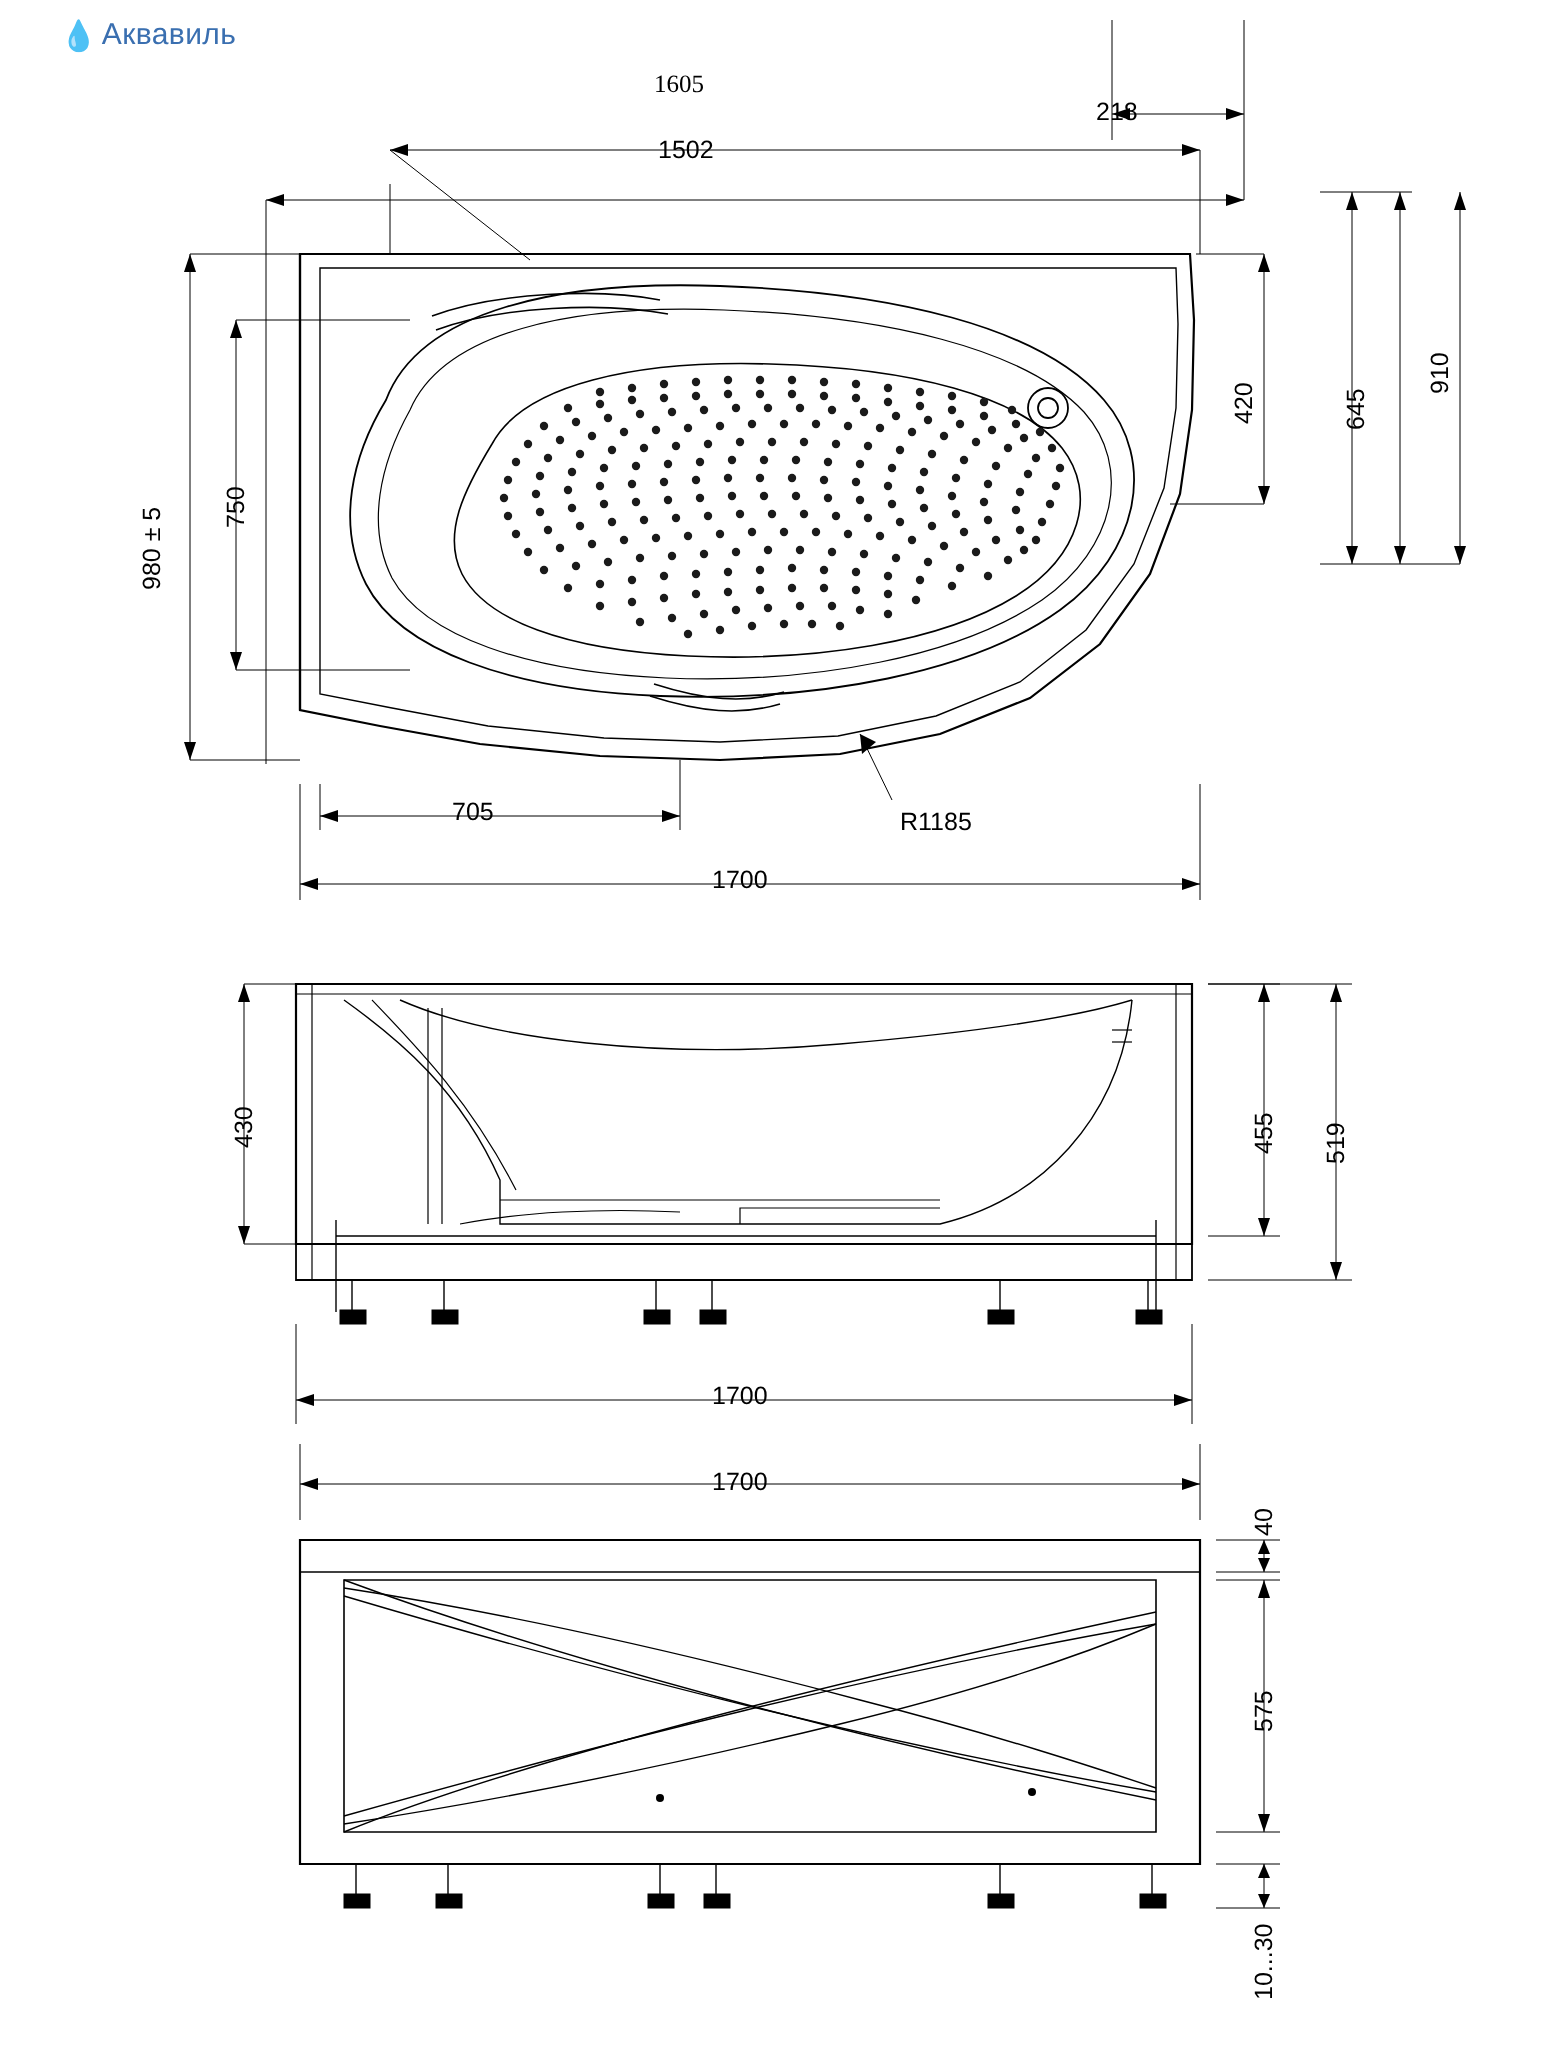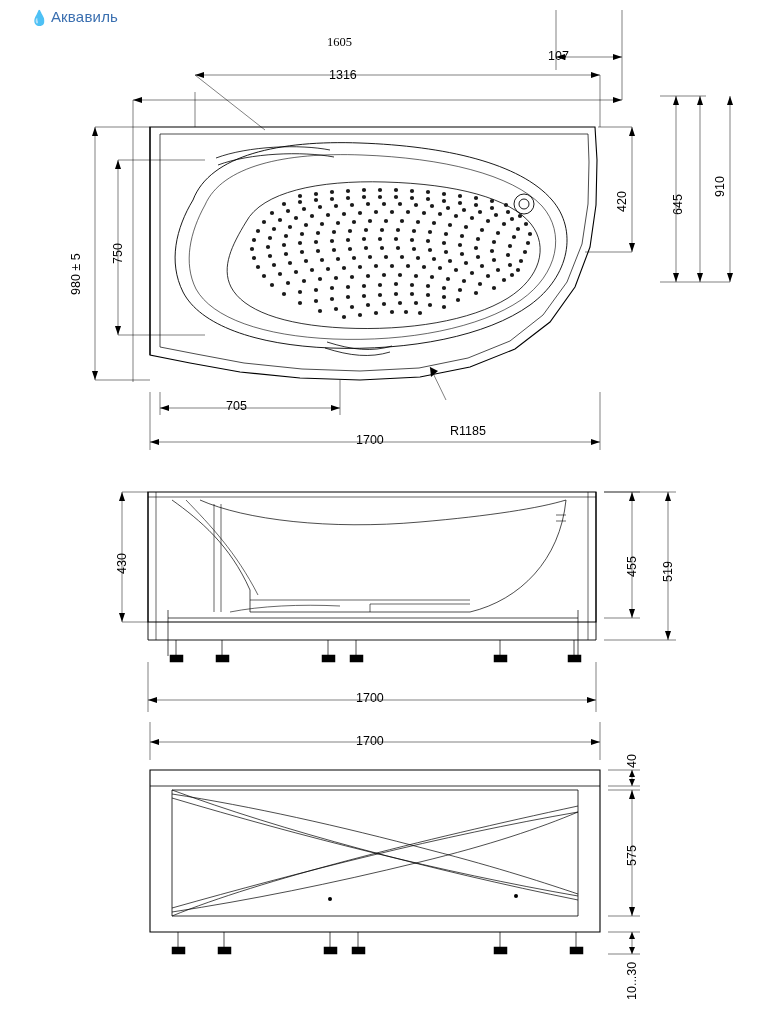--- a/index.html
+++ b/index.html
@@ -484,33 +484,33 @@
         <path d="M632,790 l-3,9 h6 z"></path>
           <path d="M632,916 l-3,-9 h6 z"></path>
         <path d="M632,932 l-3,7 h6 z"></path>
           <path d="M632,954 l-3,-7 h6 z"></path>
       </g>
     </g>
   </g>
 </svg>
 
 <div class="dim" style="left:327px;top:36px;font-family:Liberation Serif, serif;">1605</div>
-<div class="dim" style="left:329px;top:69px;">1316</div>
-<div class="dim" style="left:548px;top:50px;">107</div>
+<div class="dim" style="left:329px;top:69px;">1502</div>
+<div class="dim" style="left:548px;top:50px;">218</div>
 
 <div class="dim rot90" style="left:70px;top:295px;">980 ± 5</div>
 <div class="dim rot90" style="left:112px;top:264px;">750</div>
 
 <div class="dim rot90" style="left:616px;top:212px;">420</div>
 <div class="dim rot90" style="left:672px;top:215px;">645</div>
 <div class="dim rot90" style="left:714px;top:197px;">910</div>
 
 <div class="dim" style="left:226px;top:400px;">705</div>
 <div class="dim" style="left:356px;top:434px;">1700</div>
-<div class="dim" style="left:450px;top:425px;">R1185</div>
+<div class="dim" style="left:450px;top:405px;">R1185</div>
 
 <div class="dim rot90" style="left:116px;top:574px;">430</div>
 <div class="dim rot90" style="left:626px;top:577px;">455</div>
 <div class="dim rot90" style="left:662px;top:582px;">519</div>
 <div class="dim" style="left:356px;top:692px;">1700</div>
 
 <div class="dim" style="left:356px;top:735px;">1700</div>
 <div class="dim rot90" style="left:626px;top:768px;">40</div>
 <div class="dim rot90" style="left:626px;top:866px;">575</div>
 <div class="dim rot90" style="left:626px;top:1000px;">10...30</div>

